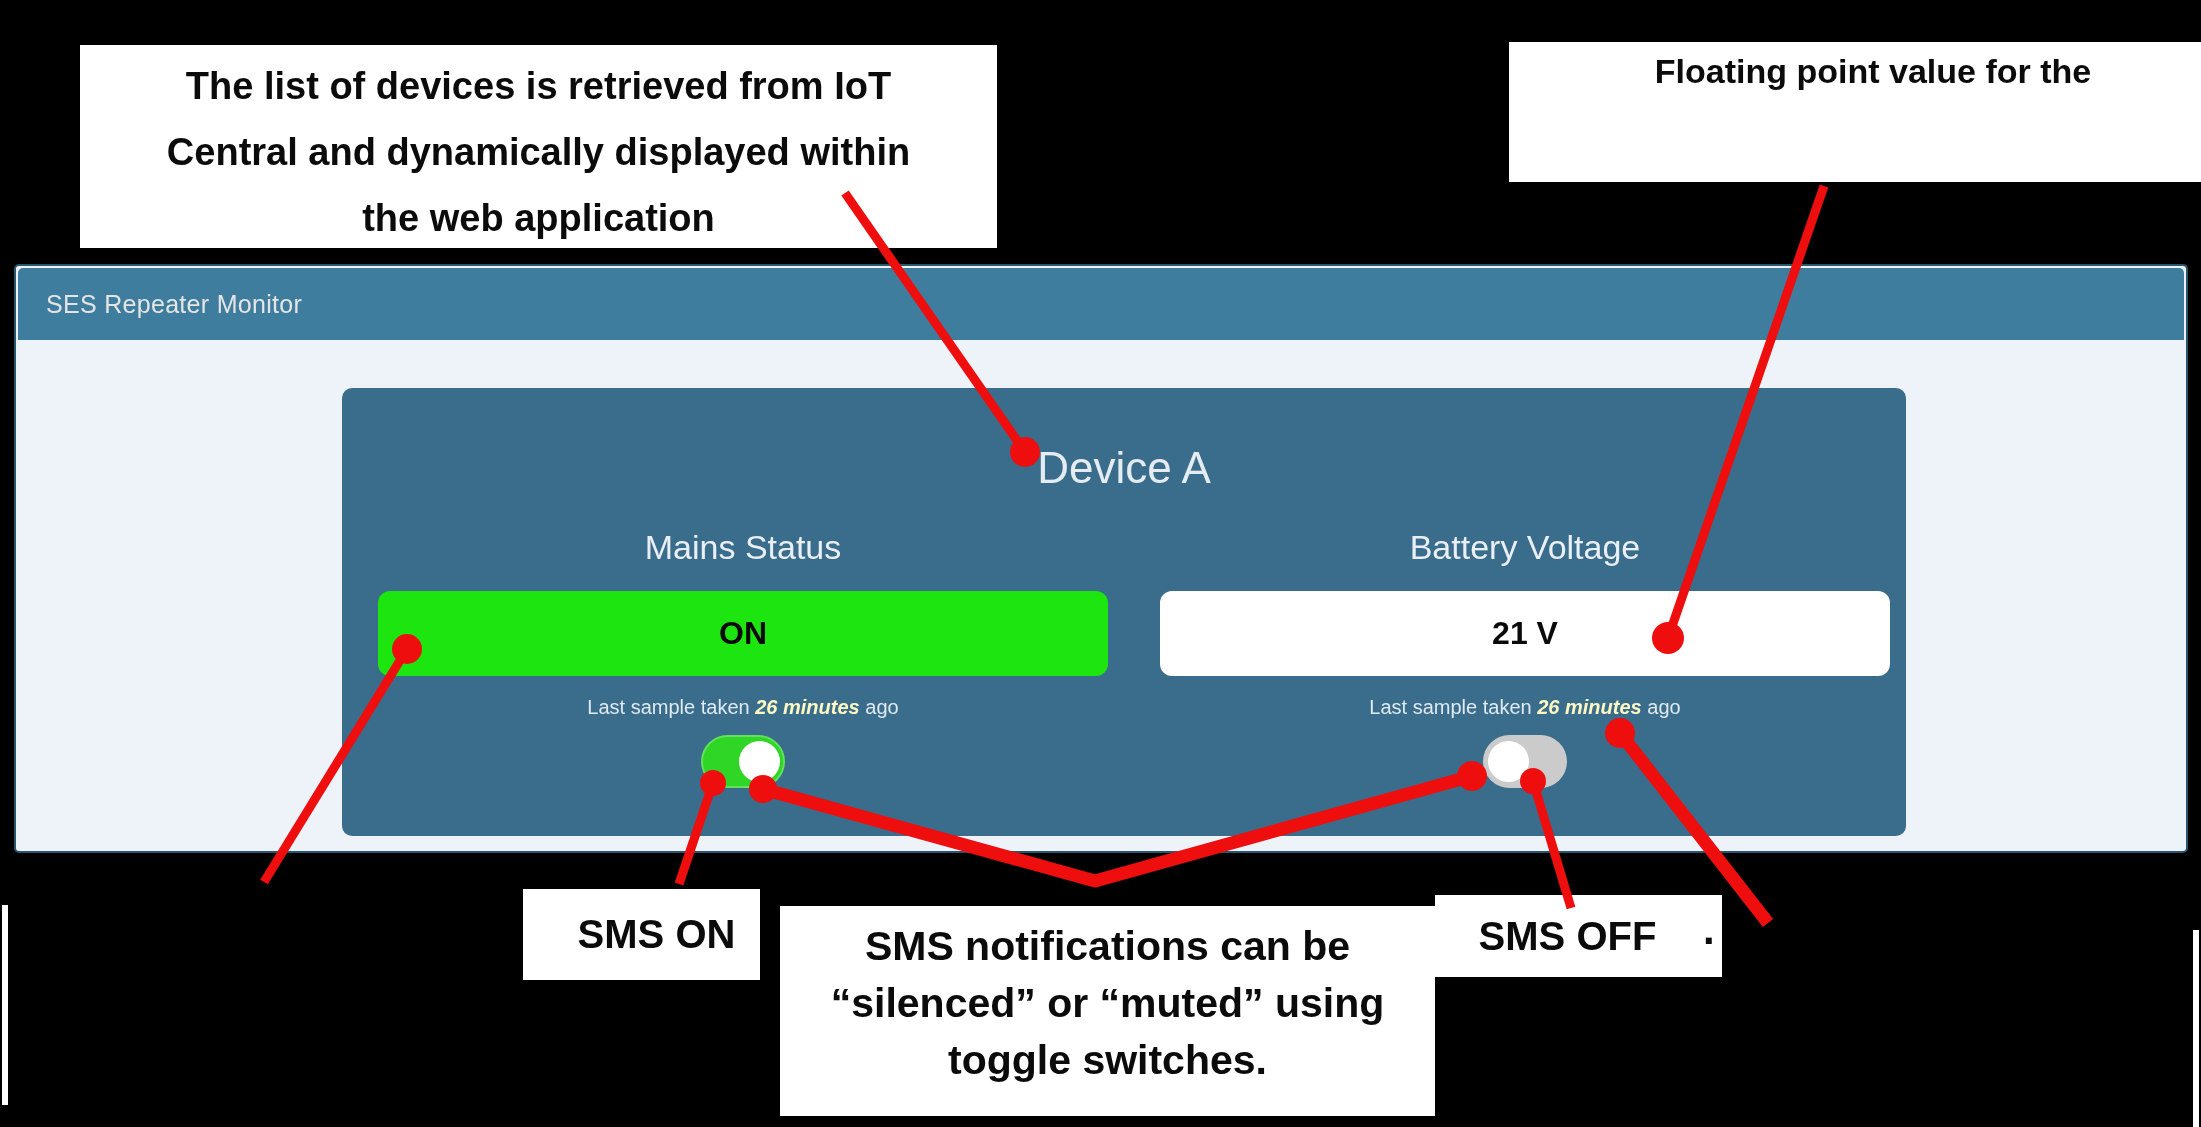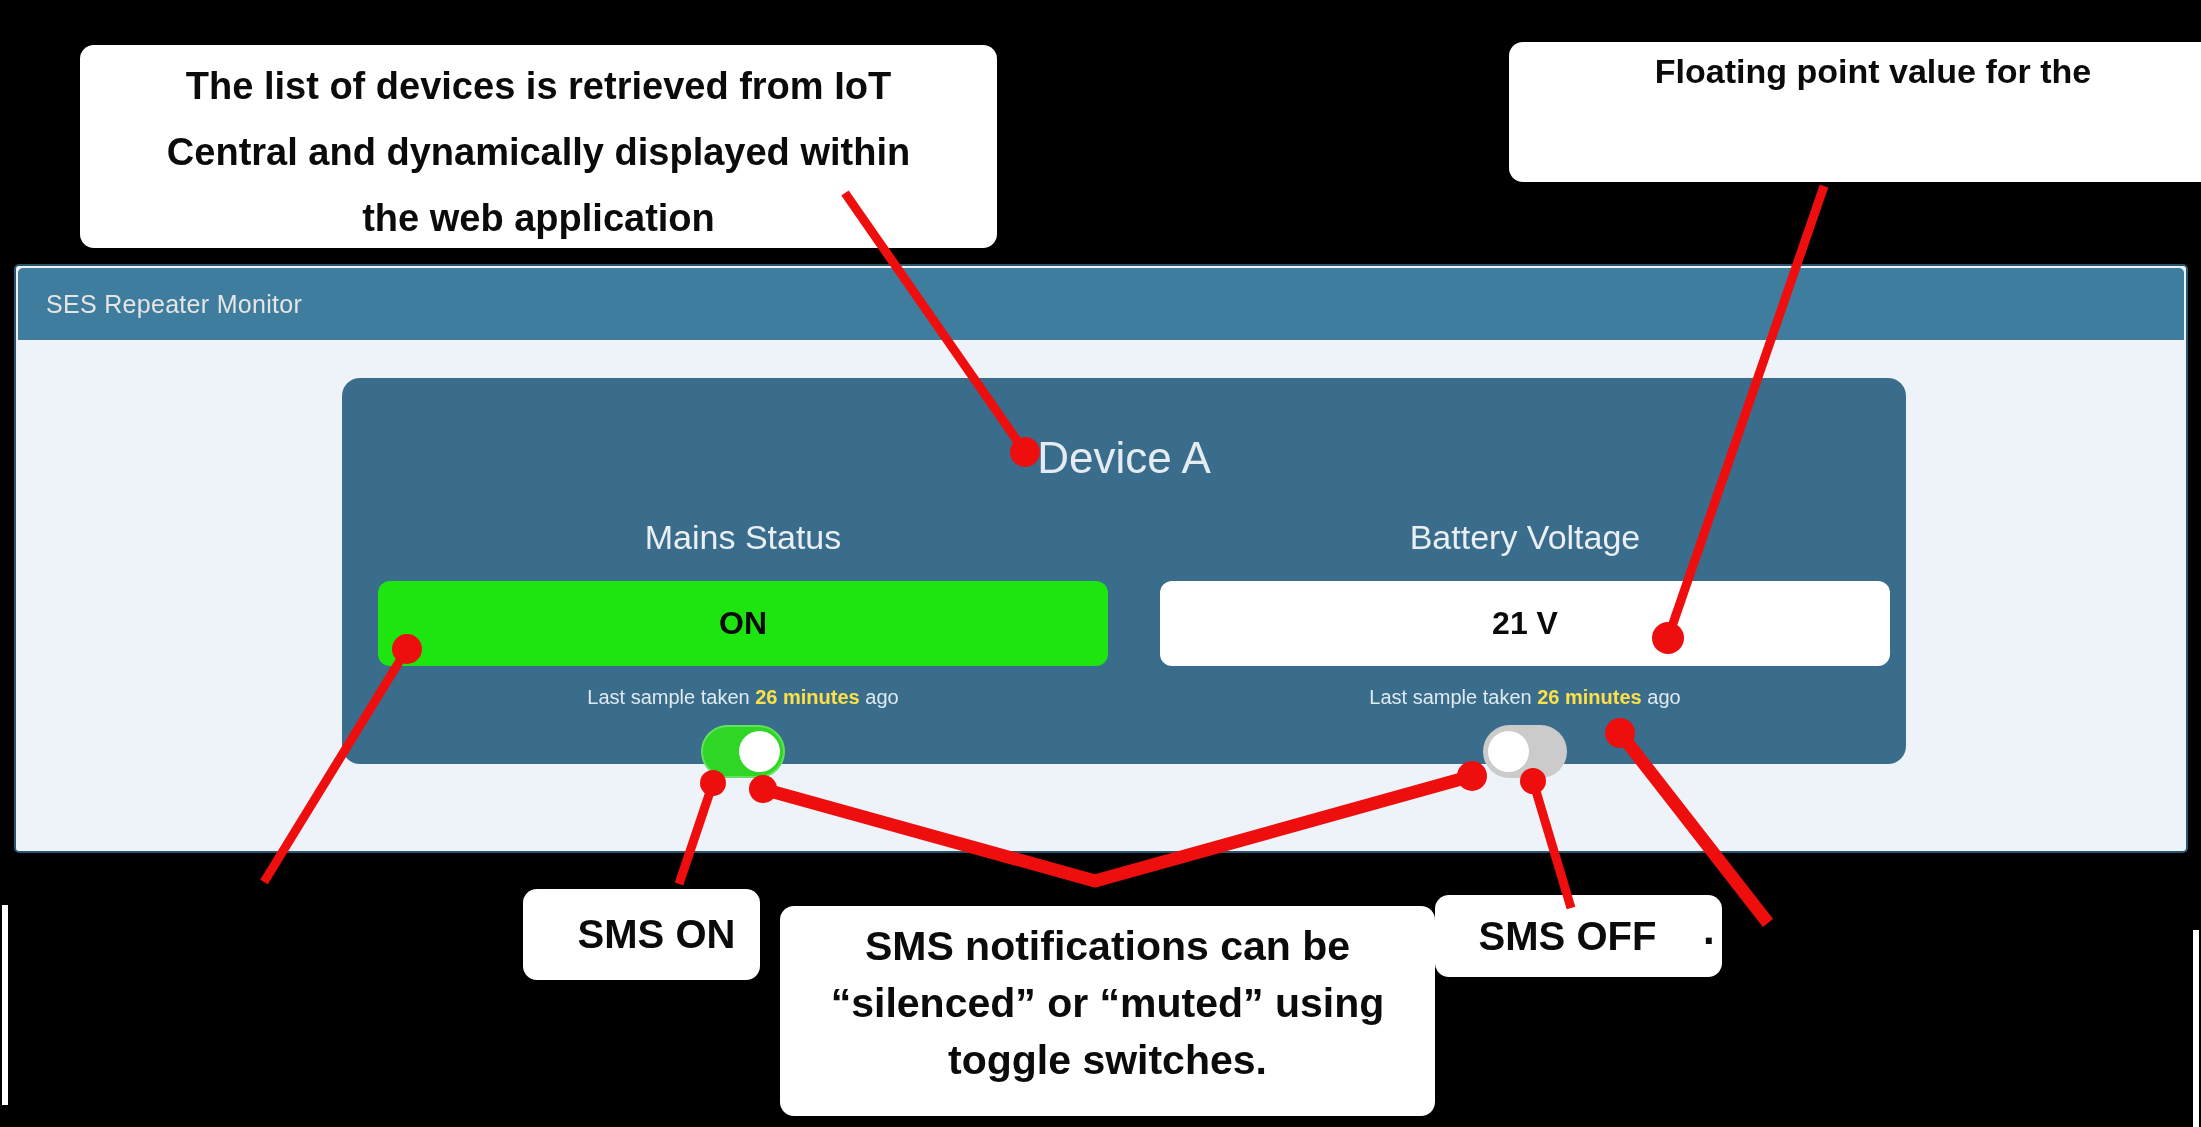--- a/index.html
+++ b/index.html
@@ -3,21 +3,21 @@
 <meta charset="utf-8">
 <style>
   html,body{margin:0;padding:0;background:#000;}
   #canvas{
     position:relative;width:2201px;height:1127px;background:#000;overflow:hidden;
     font-family:"Liberation Sans",sans-serif;
   }
   
   .callout{
     position:absolute;background:#fff;color:#0b0b0b;font-weight:700;
-    text-align:center;box-sizing:border-box;border-radius:14px;
+    text-align:center;box-sizing:border-box;
   }
   .callout.tl{left:80px;top:45px;width:917px;height:203px;font-size:38px;line-height:66px;padding-top:8px;}
   .callout.tr{left:1509px;top:42px;width:728px;height:140px;font-size:34px;line-height:46px;padding-top:6px;}
   .callout.sms-on{left:523px;top:889px;width:237px;height:91px;font-size:40px;display:flex;align-items:center;justify-content:center;padding-left:30px;}
   .callout.center-note{left:780px;top:893px;width:655px;height:210px;font-size:41px;line-height:57px;padding-top:12px;margin-top:13px;}
   .callout.sms-off{left:1435px;top:895px;width:287px;height:82px;font-size:40px;display:flex;align-items:center;justify-content:center;padding-right:22px;}
   .stray-dot{position:absolute;left:1703px;top:906px;font-size:42px;font-weight:700;color:#0b0b0b;z-index:6;}
   .sliver{position:absolute;background:#fff;}
   .sliver.left{left:2px;top:905px;width:6px;height:200px;}
   .sliver.right{left:2193px;top:930px;width:6px;height:197px;}
@@ -27,22 +27,22 @@
     position:absolute;left:14px;top:264px;width:2174px;height:589px;
     background:var(--content_bg,#edf3f8);border:2px solid #27566e;border-radius:5px;box-sizing:border-box;
   }
   .navbar{
     position:absolute;left:2px;top:2px;right:2px;height:72px;
     background:var(--navbar,#3f7d9f);border-radius:5px 5px 0 0;
     display:flex;align-items:center;
   }
   .nav-title{color:#e5e5e5;font-size:25px;padding-left:28px;letter-spacing:.3px;}
   .card{
-    position:absolute;left:326px;top:112px;width:1564px;height:386px;
-    background:var(--card,#3a6c8c);border-radius:18px;
+    position:absolute;left:326px;top:122px;width:1564px;height:448px;
+    background:var(--card,#3a6c8c);border-radius:10px;
   }
   .card-title{
     position:absolute;top:55px;left:0;width:100%;text-align:center;
     color:#e4ecf2;font-size:44px;font-weight:400;
   }
   .panel{position:absolute;top:0;height:100%;width:50%;padding-left:20px;}
   .panel.left{left:0;}
   .panel.right{left:50%;}
   .panel-label{
     position:absolute;top:140px;left:0;width:100%;text-align:center;
@@ -52,21 +52,21 @@
     position:absolute;top:203px;left:36px;right:36px;height:85px;border-radius:12px;
     display:flex;align-items:center;justify-content:center;
     font-size:32px;font-weight:700;color:#0a0a0a;
   }
   .value-bar.green{background:var(--green,#1de50f);}
   .value-bar.white{background:#ffffff;}
   .sample{
     position:absolute;top:308px;left:0;width:100%;text-align:center;
     color:#dfeaf1;font-size:20px;
   }
-  .sample b{color:#fde047;}
+  .sample b{color:#fef9c3;font-style:italic;}
   .toggle{
     position:absolute;top:347px;left:calc(50% - 42px);width:84px;height:53px;border-radius:27px;cursor:pointer;
   }
   .toggle.on{background:var(--toggle_green,#2fd626);box-shadow:0 0 0 2px rgba(255,255,255,.25) inset;}
   .toggle.off{background:var(--toggle_gray,#cbcbcb);}
   .knob{position:absolute;top:6px;width:41px;height:41px;border-radius:50%;background:#fff;}
   .toggle.on .knob{right:5px;}
   .toggle.off .knob{left:5px;}
 
   

